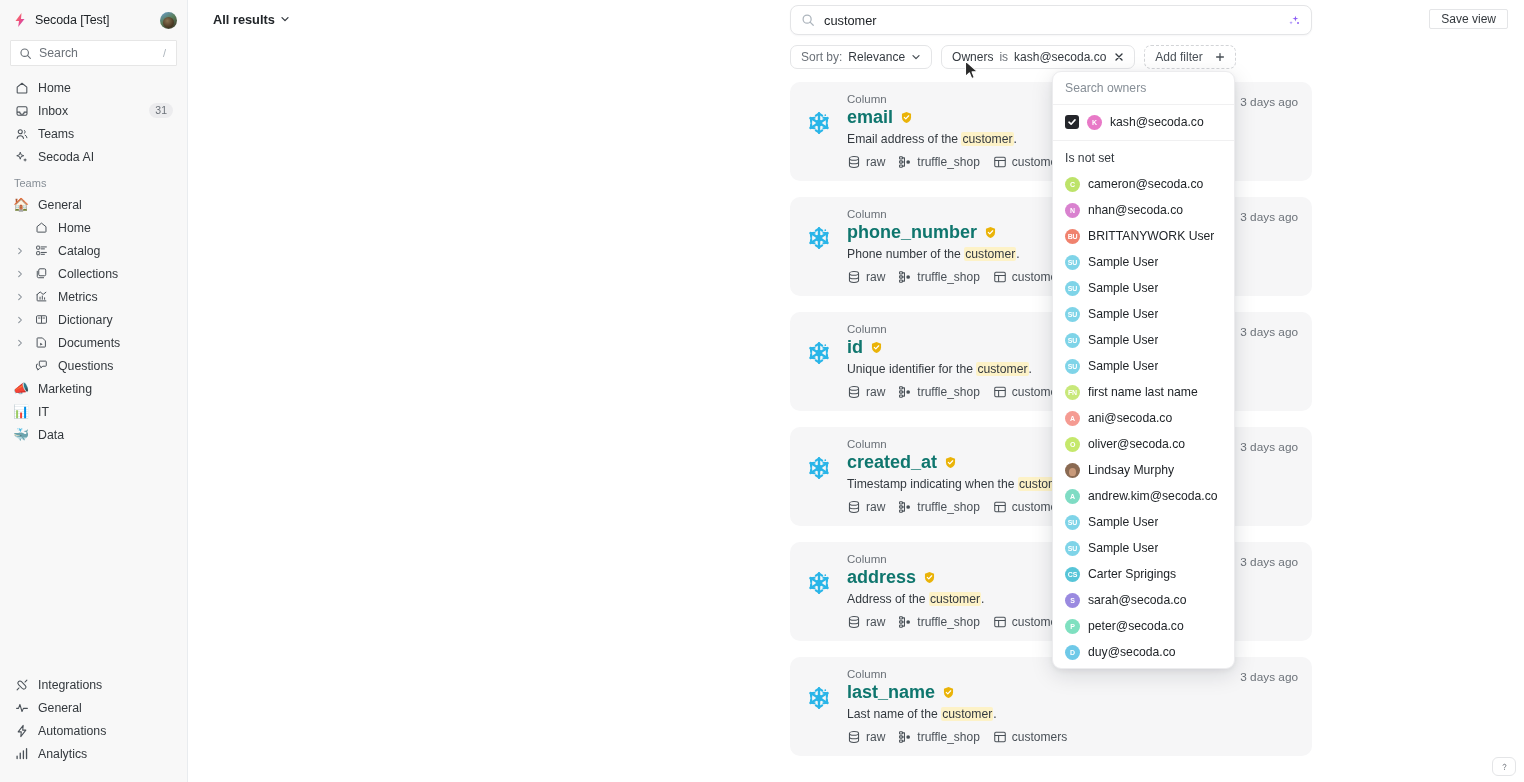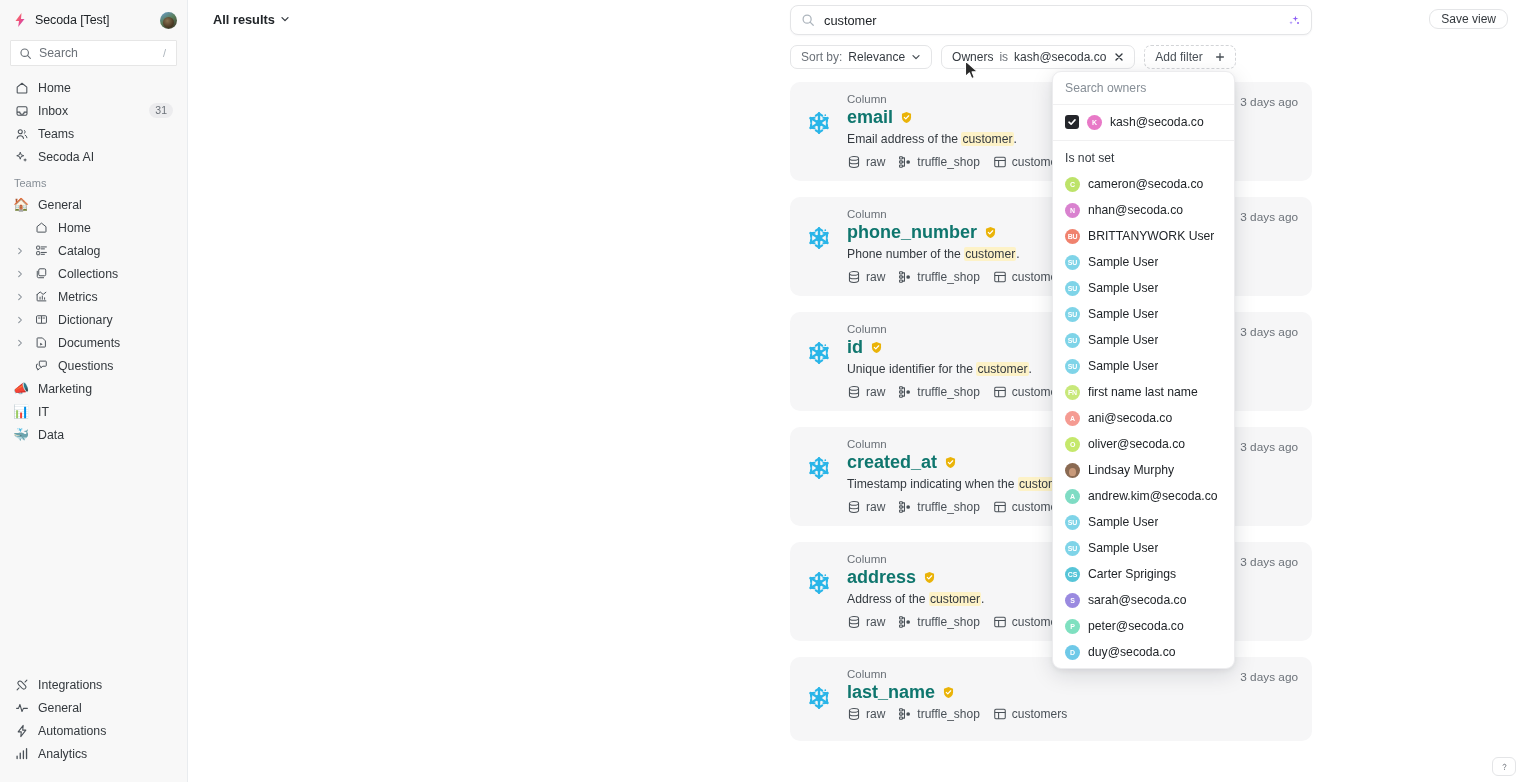--- a/index.html
+++ b/index.html
@@ -92,21 +92,21 @@
   }
   .all-results {
     display: flex; align-items: center; gap: 5px;
     font-size: 12.8px; font-weight: 600; color: #212529;
     cursor: pointer; padding: 3px 5px; border-radius: 6px;
   }
   .topbar-spacer { flex: 1; }
   .save-view {
     font-size: 12px; color: #33383d;
     border: 1px solid #e4e5e7; background: #fff;
-    border-radius: 9px; padding: 2px 11px; cursor: pointer;
+    border-radius: 2px; padding: 2px 11px; cursor: pointer;
   }
 
   
   .searchwrap { position: absolute; left: 602px; top: 5px; width: 522px; }
   .searchbar {
     height: 30px; border: 1px solid #e4e5e7; border-radius: 8px;
     background: #fff; display: flex; align-items: center;
     padding: 0 10px; gap: 9px;
     box-shadow: 0 1px 2px rgba(16,24,40,0.04);
   }
@@ -839,20 +839,21 @@
             <div class="card-type">Column</div>
             <div class="card-title-row">
               <span class="card-title">last_name</span>
               <span style="display: flex;">
                 <svg class="shield" viewBox="0 0 16 16">
  <path d="M8 1.3 L13.6 3.4 V8 c0 3.4-2.6 5.7-5.6 6.7 C5 13.7 2.4 11.4 2.4 8 V3.4 Z" fill="#eab308"></path>
  <path d="M5.3 7.9 L7.1 9.7 L10.7 5.9" fill="none" stroke="#ffffff" stroke-width="1.5" stroke-linecap="round" stroke-linejoin="round"></path>
 </svg>
               </span>
             </div>
+            <div class="card-desc"><span>Last name of the </span><span class="hl">customer</span><span>.</span></div>
             <div class="card-meta">
               <div class="meta-item">
                 <svg class="mi" viewBox="0 0 16 16">
                   <ellipse cx="8" cy="3.9" rx="5.2" ry="2.1" fill="none" stroke="#495057" stroke-width="1.2"></ellipse>
                   <path d="M2.8 3.9 V12.1 c0 1.16 2.33 2.1 5.2 2.1 s5.2-.94 5.2-2.1 V3.9" fill="none" stroke="#495057" stroke-width="1.2"></path>
                   <path d="M2.8 8 c0 1.16 2.33 2.1 5.2 2.1 s5.2-.94 5.2-2.1" fill="none" stroke="#495057" stroke-width="1.2"></path>
                 </svg>
                 <span>raw</span>
               </div>
               <div class="meta-item">

